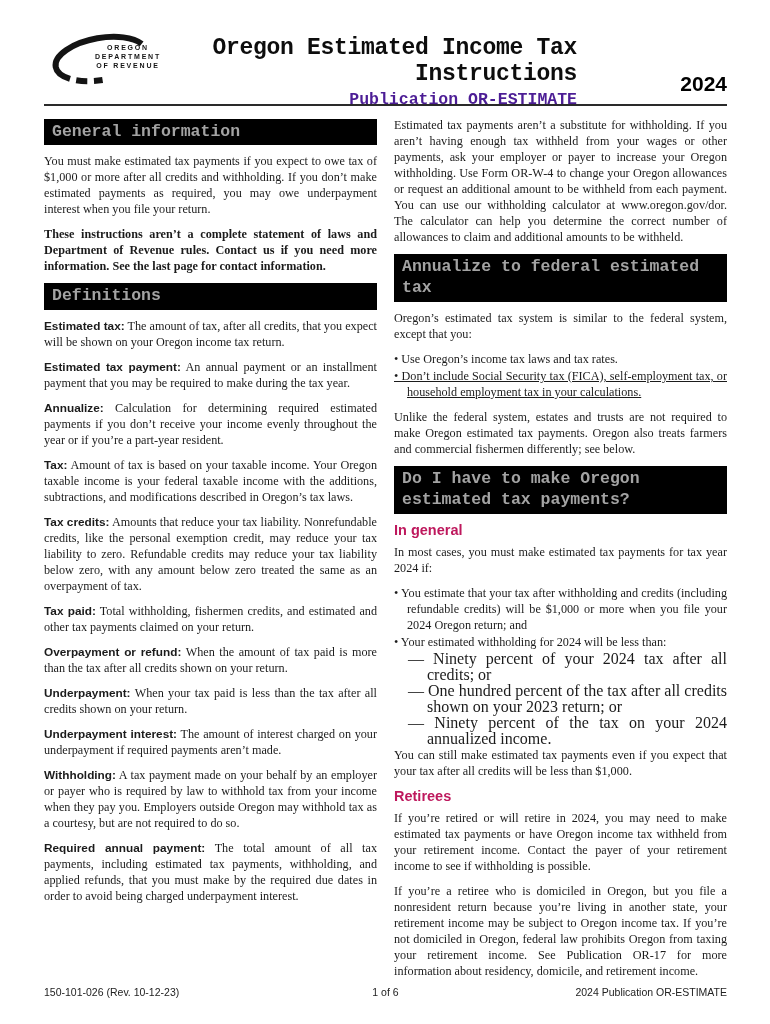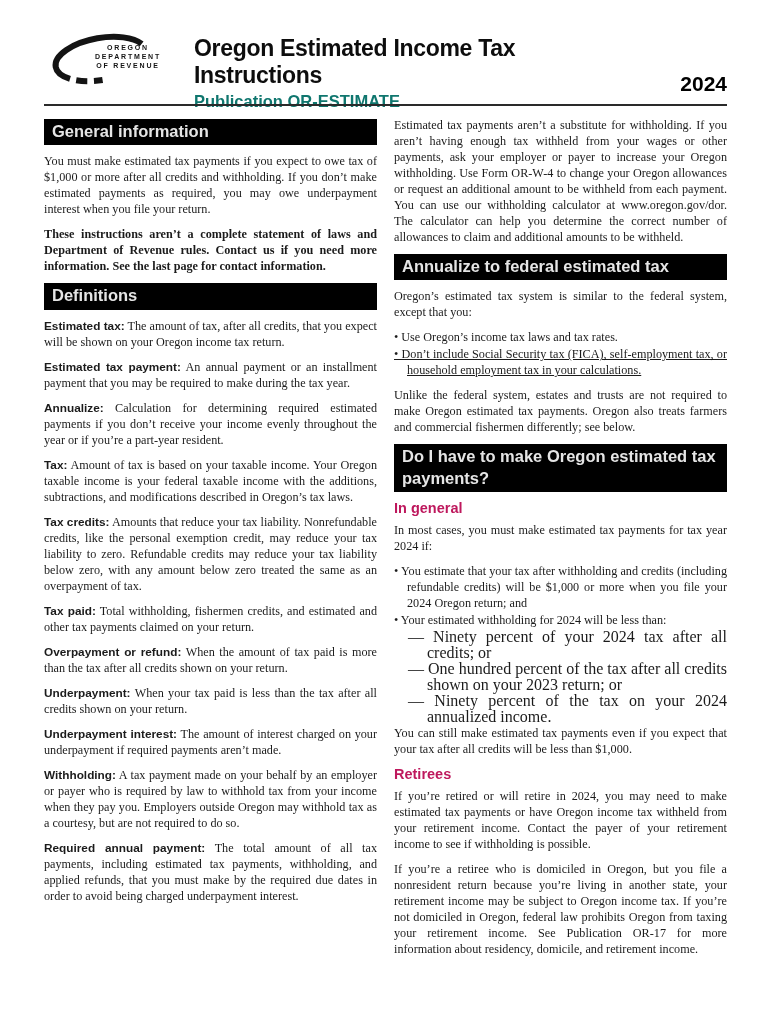--- a/index.html
+++ b/index.html
@@ -5,30 +5,30 @@
   html,body{margin:0;padding:0;background:#ffffff;}
   .page{position:relative;width:770px;height:1024px;background:#ffffff;overflow:hidden;
         font-family:"Liberation Serif",serif;color:#1b1b1b;}
   
   .hdr{position:absolute;top:26px;left:44px;width:683px;height:76px;display:flex;}
   .logo{position:relative;width:150px;flex:none;}
   .logo svg{position:absolute;left:0;top:2px;}
   .logo-text{position:absolute;left:46px;top:17px;width:76px;text-align:center;
              font-family:"Liberation Sans",sans-serif;font-weight:bold;font-size:7px;
              letter-spacing:1.8px;line-height:9px;color:#141414;}
-  .titles{flex:1;text-align:left;padding-top:9px;font-family:Liberation Sans, sans-serif;}
+  .titles{flex:1;text-align:right;padding-top:9px;font-family:Liberation Mono, monospace;}
   .doc-title{font-size:23px;font-weight:bold;color:#0d0d0d;letter-spacing:-0.3px;}
-  .doc-subtitle{font-size:16.5px;font-weight:bold;color:#0f766e;margin-top:3px;}
+  .doc-subtitle{font-size:16.5px;font-weight:bold;color:#4c1d95;margin-top:3px;}
   .yearbox{width:150px;flex:none;display:flex;align-items:flex-end;justify-content:flex-end;
            padding-bottom:6px;font-family:Liberation Sans, sans-serif;font-weight:bold;font-size:21px;color:#000000;}
   .rule{position:absolute;top:104px;left:44px;width:683px;border-top:2px solid #2a2a2a;}
   
   .columns{position:absolute;top:117px;left:44px;width:683px;display:flex;gap:17px;}
   .col{width:333px;flex:none;}
-  .secbar{background:#000;color:#e5e5e5;font-family:Liberation Sans, sans-serif;font-weight:bold;
+  .secbar{background:#000;color:#a3a3a3;font-family:Liberation Mono, monospace;font-weight:bold;
           font-size:16.5px;line-height:1.3;padding:2px 8px 3px;margin:2px 0 8px;}
   p{margin:0 0 9px;font-size:12.2px;line-height:16px;text-align:justify;}
   p.boldpara{font-weight:bold;}
   .term{font-family:"Liberation Sans",sans-serif;font-weight:bold;font-size:11.8px;}
   .subhead{font-family:"Liberation Sans",sans-serif;font-weight:bold;font-size:14.5px;
            color:#be185d;margin:3px 0 6px;}
   .bullet{font-size:12.2px;line-height:16px;text-align:justify;
           padding-left:13px;text-indent:-13px;margin:0 0 1px;}
   .dashitem{font-size:16px;line-height:16px;text-align:justify;
             padding-left:33px;text-indent:-19px;margin:0;}
@@ -104,14 +104,19 @@
       <div class="dashitem">— One hundred percent of the tax after all credits shown on your 2023 return; or</div>
       <div class="dashitem">— Ninety percent of the tax on your 2024 annualized income.</div>
       <p>You can still make estimated tax payments even if you expect that your tax after all credits will be less than $1,000.</p>
 
       <div class="subhead">Retirees</div>
       <p>If you’re retired or will retire in 2024, you may need to make estimated tax payments or have Oregon income tax withheld from your retirement income. Contact the payer of your retirement income to see if withholding is possible.</p>
       <p>If you’re a retiree who is domiciled in Oregon, but you file a nonresident return because you’re living in another state, your retirement income may be subject to Oregon income tax. If you’re not domiciled in Oregon, federal law prohibits Oregon from taxing your retirement income. See Publication OR-17 for more information about residency, domicile, and retirement income.</p>
     </div>
   </div>
 
+  <div class="ftr">
+    <div class="f-left">150-101-026 (Rev. 10-12-23)</div>
+    <div class="f-center">1 of 6</div>
+    <div class="f-right">2024 Publication OR-ESTIMATE</div>
+  </div>
 
 </div>
 
 </body></html>

